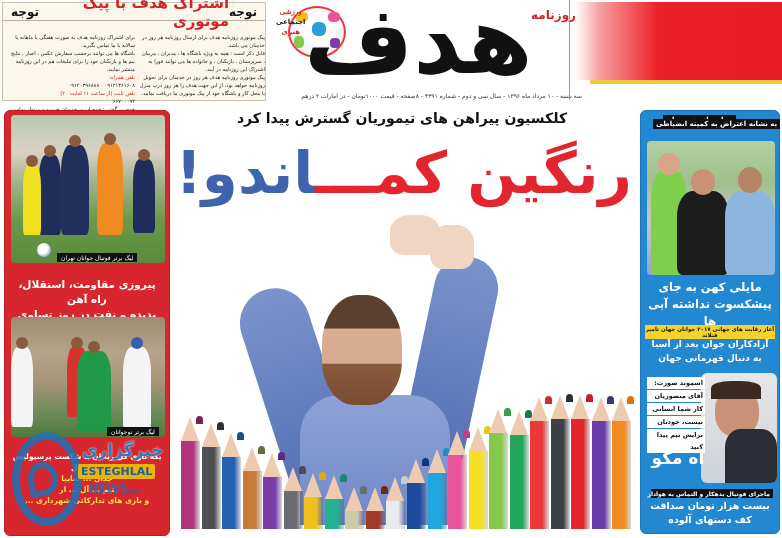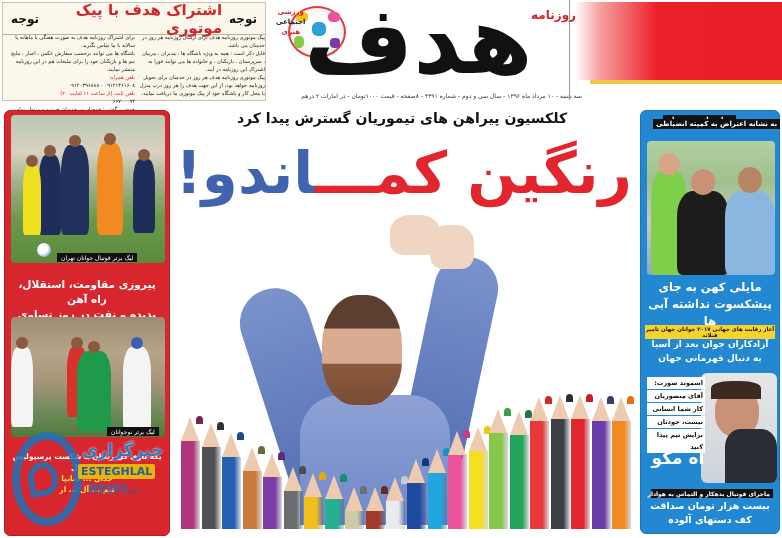--- a/index.html
+++ b/index.html
@@ -7,24 +7,23 @@
   body { font-family: "DejaVu Sans", sans-serif; position: relative; direction: ltr; }
 
   .rtl { direction: rtl; unicode-bidi: isolate; }
 
   
   .notice {
     position: absolute; left: 2px; top: 2px; width: 264px; height: 99px;
     background: #fbf7ea; border: 1px solid #c9c3b2;
   }
   .notice-head {
-    position: absolute; left: 0; top: 0; right: 0; height: 32px;
+    position: absolute; left: 0; top: 0; right: 0; height: 18px;
     border-bottom: 1px solid #b9b3a2; display: flex; align-items: center; justify-content: space-between;
     padding: 0 8px;
-    gap: 7px;
   }
   .notice-title { color: #d3232b; font-weight: bold; font-size: 15px; }
   .notice-tag { color: #111; font-weight: bold; font-size: 12px; }
   .notice-col {
     position: absolute; top: 30px; width: 126px; font-size: 5.2px; line-height: 8px; color: #222;
     text-align: right;
   }
   .notice-col .red { color: #d3232b; }
   .notice-col.left { left: 6px; }
   .notice-col.right { left: 136px; }
@@ -40,21 +39,21 @@
     background: radial-gradient(circle at 55% 45%, #ffffff 30%, #f4f4f4 60%, #e8e8e8 100%);
     border: 2px solid #e83a3a;
   }
   .ball-patch { position: absolute; border-radius: 40%; }
   .logo-swoosh {
     position: absolute; left: 44px; top: 48px; width: 70px; height: 24px;
     border-radius: 50%; border-bottom: 8px solid #e3262e; border-left: 4px solid #e3262e;
   }
   .logo-brand { position: absolute; right: 10px; top: 8px; color: #d3232b; font-weight: bold; font-size: 12px; }
   .logo-tags { position: absolute; left: 8px; top: 8px; display: flex; flex-direction: column; gap: 2px; font-size: 7px; font-weight: bold; text-align: center; }
-  .logo-tags span:nth-child(1) { color: #d3232b; }
+  .logo-tags span:nth-child(1) { color: #d3232b; font-family: Liberation Serif, serif; }
   .logo-tags span:nth-child(2) { color: #222; }
   .logo-tags span:nth-child(3) { color: #d3232b; }
   .dateline {
     position: absolute; left: 268px; top: 92px; width: 314px; font-size: 6px; color: #333;
     text-align: right; white-space: nowrap;
   }
   .divider-v { position: absolute; left: 569px; top: 0; width: 1px; height: 100px; background: #999; }
 
   
   .red-bar {
@@ -271,20 +270,21 @@
       </div>
     <div class="player" style="left:112px;top:30px;width:28px;height:84px;background:#f4f4f4;">
         <div class="head" style="background:#3a5fb0;"></div>
       </div>
     <div class="caption-tag rtl" style="left:96px;top:110px;">لیگ برتر نوجوانان</div>
   </div>
   <div class="left-headline lh3 rtl">
     <div class="white">یکه تازی گل ریحان با شکست پرسپولیس و ... کال</div>
     <div>جدال ... سایپا</div>
     <div>تیم ... آل ... ار</div>
+    <div>و بازی های تدارکاتی شهرداری ...</div>
   </div>
 </div>
 
 <div class="wm">
   <div class="wm-circle"></div>
   <div class="wm-inner"></div>
   <div class="wm-fa">ﺧﺒﺮﮔﺰﺍﺭﯼ</div>
   <div class="wm-est">ESTEGHLAL</div>
   <div class="wm-news">NEWS</div>
   <div class="wm-com">.com</div>

